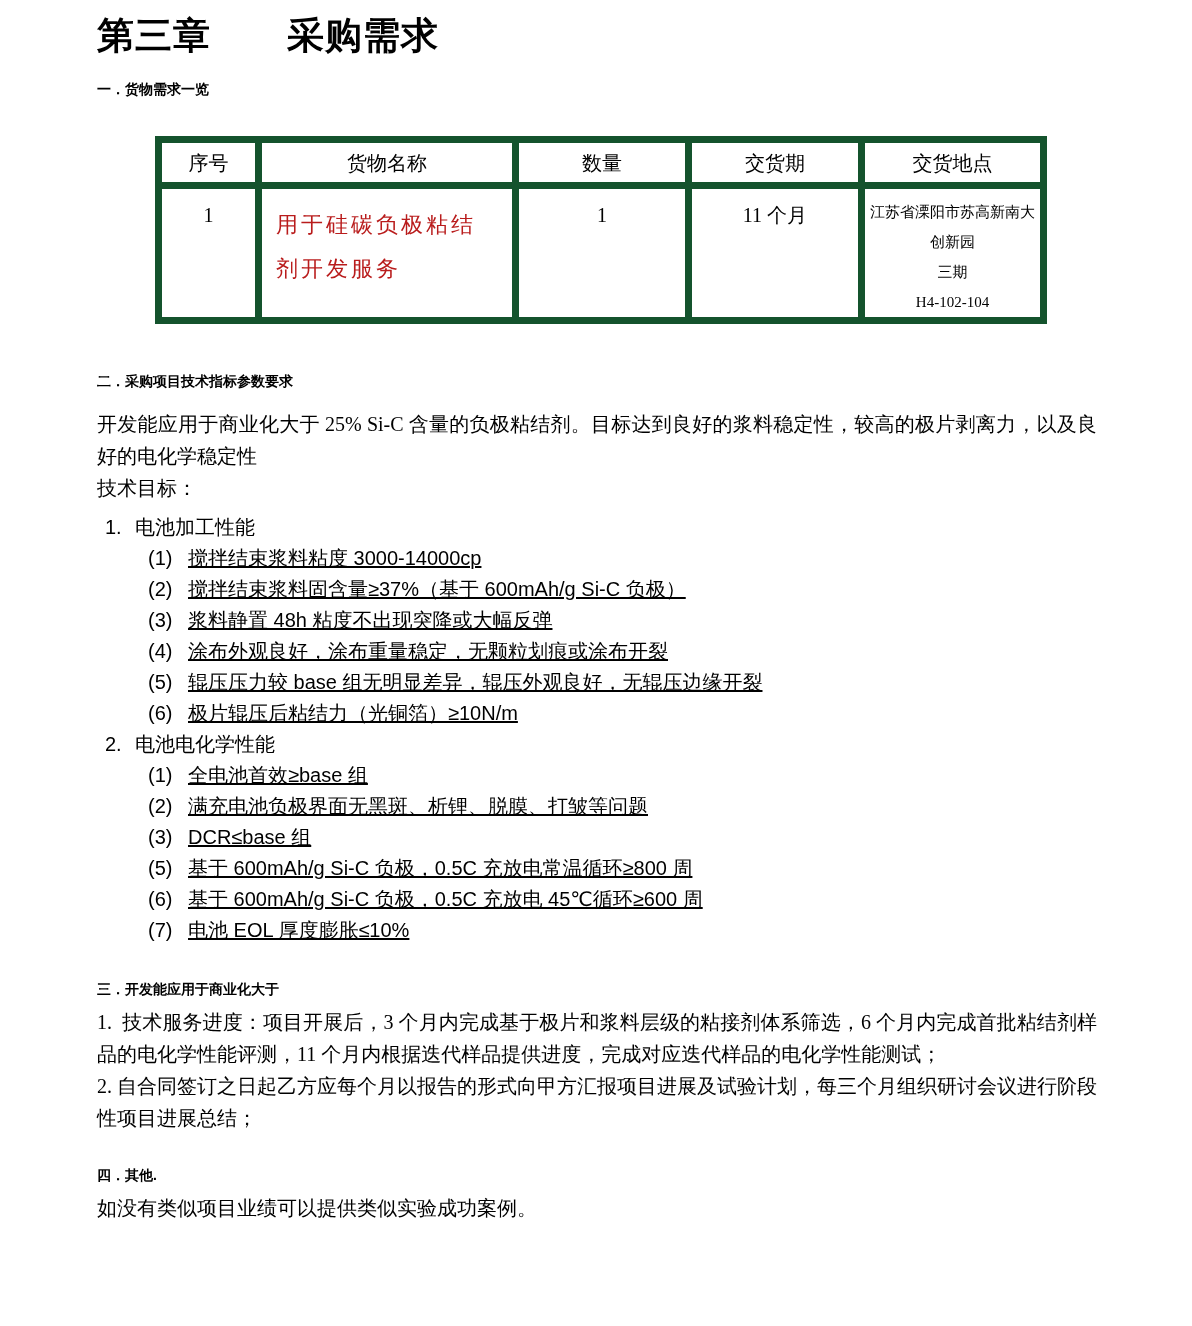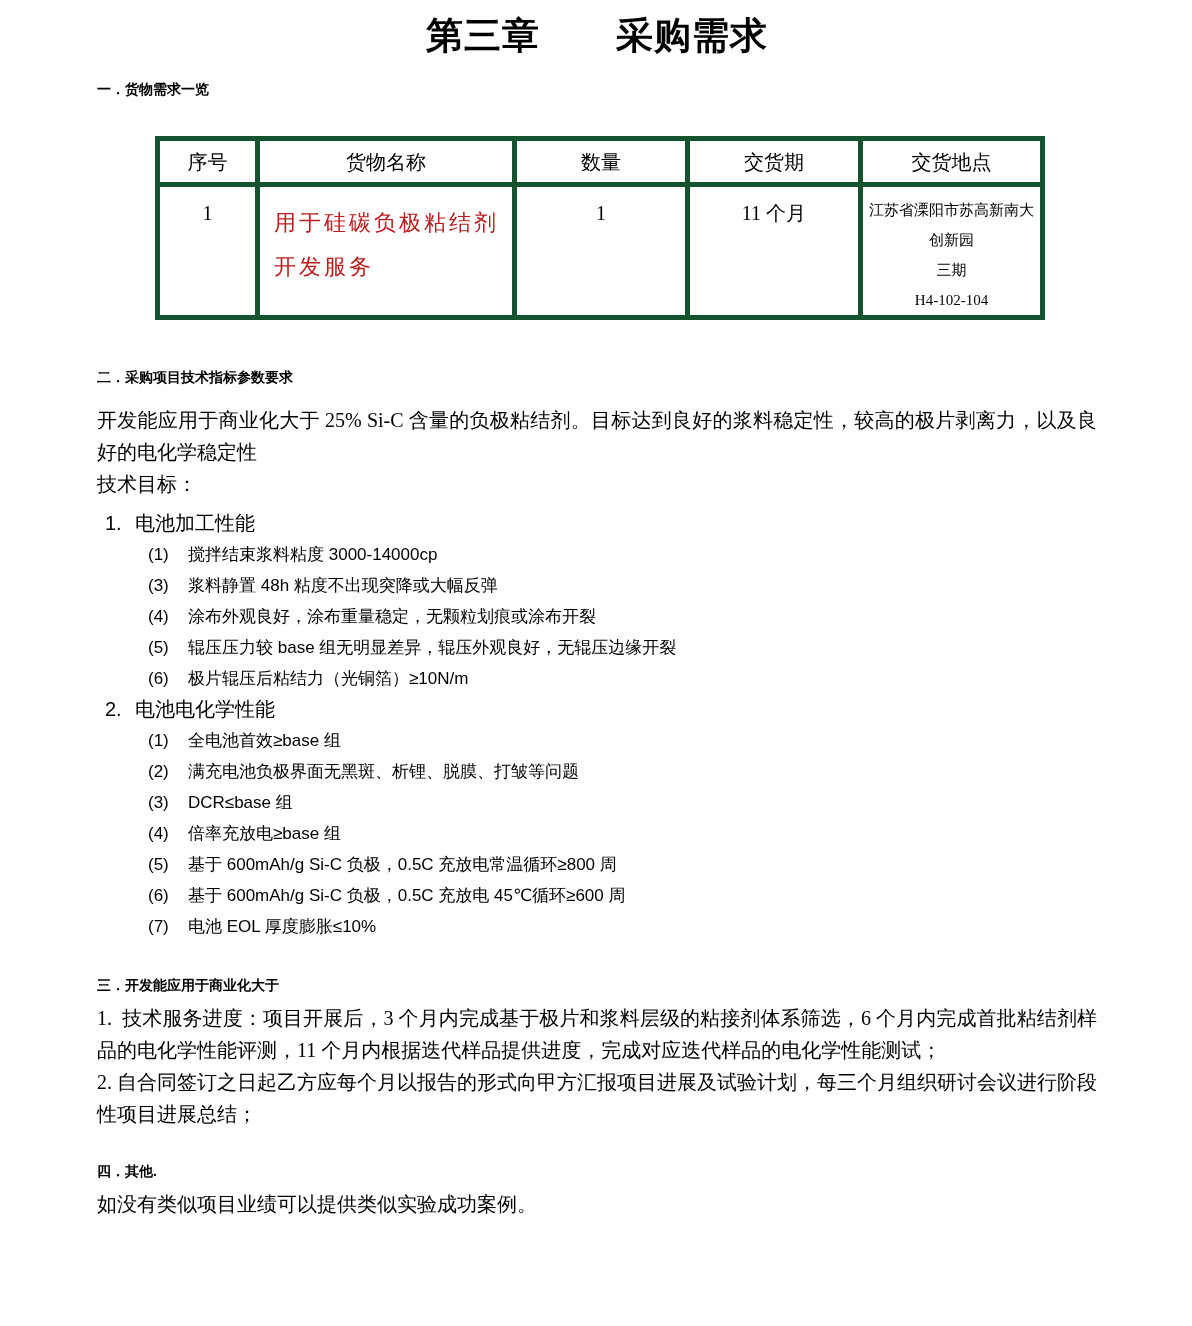--- a/index.html
+++ b/index.html
@@ -15,21 +15,21 @@
     background: #ffffff;
     color: #000000;
     box-sizing: border-box;
     padding: 14px 95px 40px 97px;
     font-family: "Liberation Serif", "DejaVu Serif", serif;
     font-size: 20px;
     line-height: 32px;
   }
   .doc-title {
     margin: 0 0 16px 0;
-    text-align: center;
+    text-align: left;
     font-family: "Liberation Serif", "DejaVu Serif", serif;
     font-weight: bold;
     font-size: 37px;
     line-height: 44px;
     letter-spacing: 1px;
   }
   .sec-heading {
     margin: 0;
     font-family: "Liberation Sans", "DejaVu Sans", sans-serif;
     font-weight: bold;
@@ -42,21 +42,21 @@
   .sec4-heading { margin-top: 26px; margin-bottom: 2px; }
 
   
   .goods-table {
     border-collapse: collapse;
     margin: 0 0 42px 58px;
     table-layout: fixed;
     font-size: 20px;
   }
   .goods-table th, .goods-table td {
-    border: 5px solid #14532d;
+    border: 7px solid #14532d;
     padding: 0;
     box-sizing: border-box;
     font-weight: normal;
   }
   .goods-table thead th {
     height: 46px;
     text-align: center;
     vertical-align: middle;
   }
   .goods-table tbody td {
@@ -94,23 +94,24 @@
     font-family: "Liberation Sans", "DejaVu Sans", sans-serif;
     font-size: 20px;
     line-height: 31px;
   }
   .t-group > .g-no {
     display: inline-block;
     width: 30px;
   }
   .t-item {
     font-family: "Liberation Sans", "DejaVu Sans", sans-serif;
-    font-size: 17px;
+    font-size: 20px;
     line-height: 31px;
     padding-left: 43px;
+    text-decoration: underline;
   }
   .t-item > .i-no {
     display: inline-block;
     width: 40px;
   }
 
   
   .biz-para {
     margin: 0;
     text-align: justify;
@@ -164,32 +165,32 @@
   <h2 class="sec-heading sec2-heading">二．采购项目技术指标参数要求</h2>
   <p class="intro-para">开发能应用于商业化大于 25% Si-C 含量的负极粘结剂。目标达到良好的浆料稳定性，较高的极片剥离力，以及良好的电化学稳定性</p>
   <p class="goal-label">技术目标：</p>
 
   <div class="tech-list">
 
     <div class="t-group">
       <span class="g-no">1.</span><span>电池加工性能</span>
     </div>
     <div class="t-item"><span class="i-no">(1)</span><span>搅拌结束浆料粘度 3000-14000cp</span></div>
+    <div class="t-item"><span class="i-no">(2)</span><span>搅拌结束浆料固含量≥37%（基于 600mAh/g Si-C 负极）</span></div>
     <div class="t-item"><span class="i-no">(3)</span><span>浆料静置 48h 粘度不出现突降或大幅反弹</span></div>
     <div class="t-item"><span class="i-no">(4)</span><span>涂布外观良好，涂布重量稳定，无颗粒划痕或涂布开裂</span></div>
     <div class="t-item"><span class="i-no">(5)</span><span>辊压压力较 base 组无明显差异，辊压外观良好，无辊压边缘开裂</span></div>
     <div class="t-item"><span class="i-no">(6)</span><span>极片辊压后粘结力（光铜箔）≥10N/m</span></div>
 
     <div class="t-group">
       <span class="g-no">2.</span><span>电池电化学性能</span>
     </div>
     <div class="t-item"><span class="i-no">(1)</span><span>全电池首效≥base 组</span></div>
     <div class="t-item"><span class="i-no">(2)</span><span>满充电池负极界面无黑斑、析锂、脱膜、打皱等问题</span></div>
     <div class="t-item"><span class="i-no">(3)</span><span>DCR≤base 组</span></div>
-    <div class="t-item"><span class="i-no">(4)</span><span>倍率充放电≥base 组</span></div>
     <div class="t-item"><span class="i-no">(5)</span><span>基于 600mAh/g Si-C 负极，0.5C 充放电常温循环≥800 周</span></div>
     <div class="t-item"><span class="i-no">(6)</span><span>基于 600mAh/g Si-C 负极，0.5C 充放电 45℃循环≥600 周</span></div>
     <div class="t-item"><span class="i-no">(7)</span><span>电池 EOL 厚度膨胀≤10%</span></div>
   </div>
 
   <h2 class="sec-heading sec3-heading">三．开发能应用于商业化大于</h2>
   <p class="biz-para">1.  技术服务进度：项目开展后，3 个月内完成基于极片和浆料层级的粘接剂体系筛选，6 个月内完成首批粘结剂样品的电化学性能评测，11 个月内根据迭代样品提供进度，完成对应迭代样品的电化学性能测试；</p>
   <p class="biz-para">2. 自合同签订之日起乙方应每个月以报告的形式向甲方汇报项目进展及试验计划，每三个月组织研讨会议进行阶段性项目进展总结；</p>
 
   <h2 class="sec-heading sec4-heading">四．其他.</h2>

